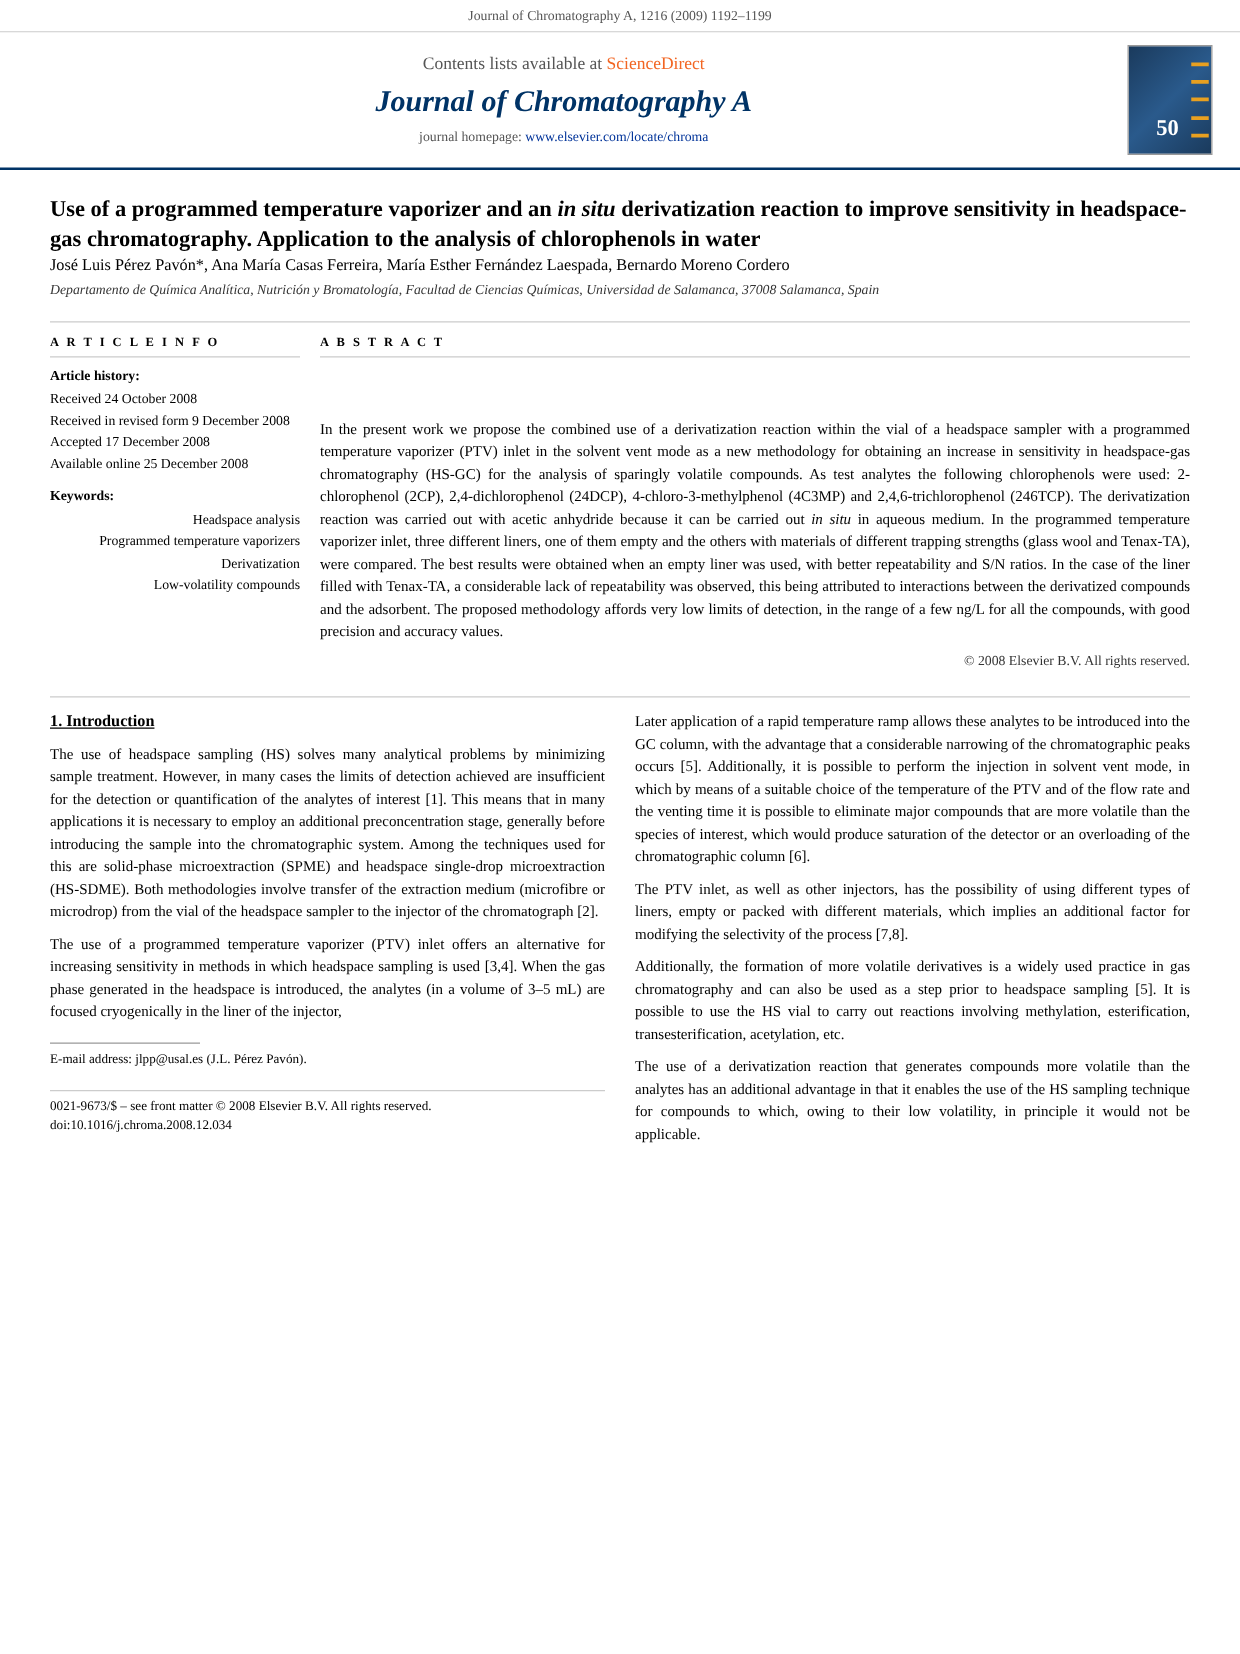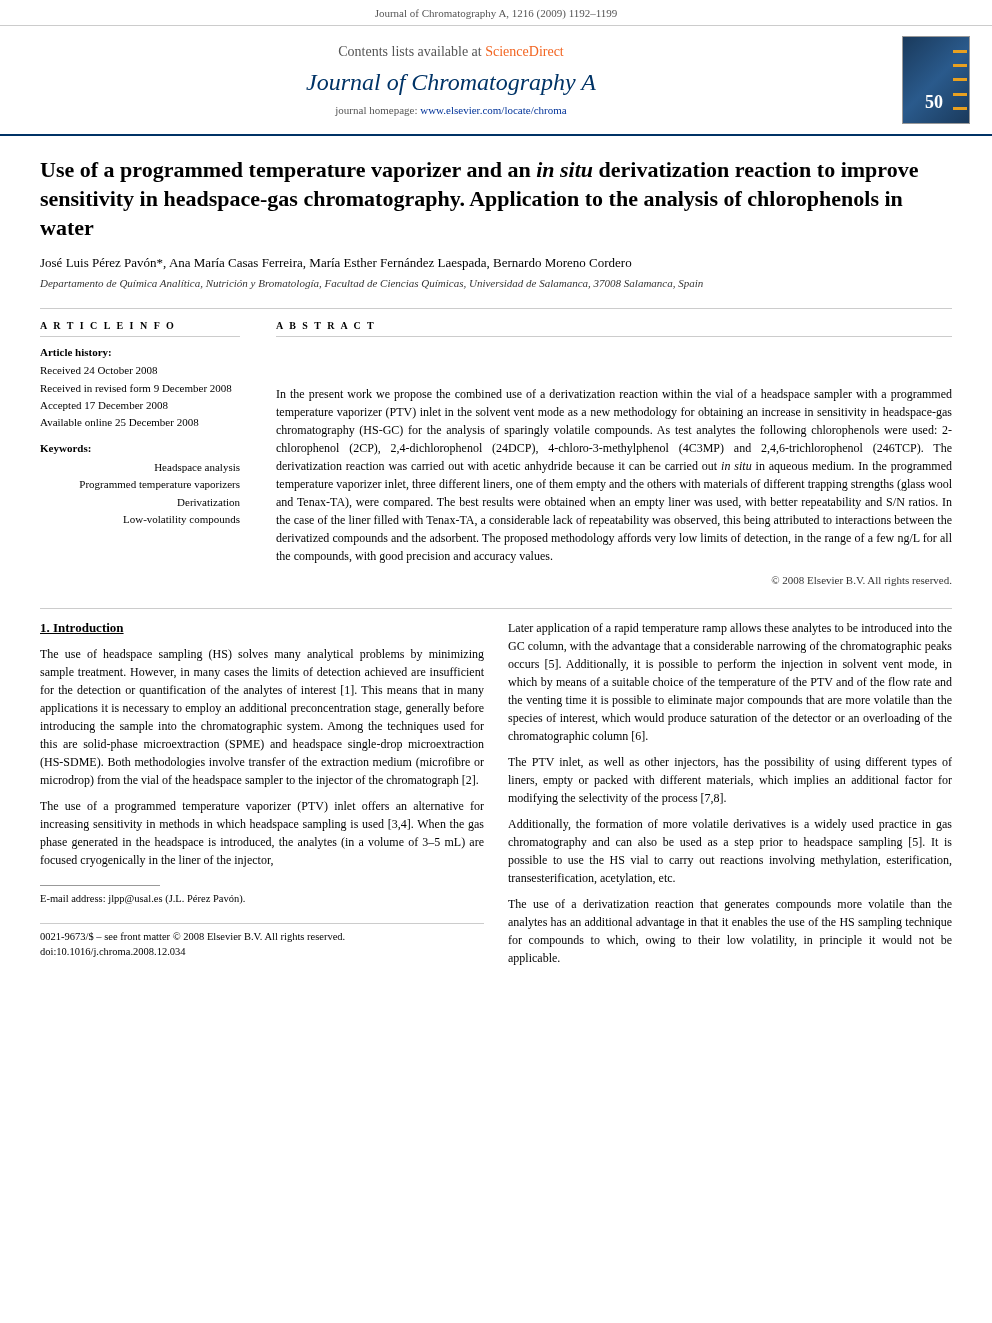--- a/index.html
+++ b/index.html
@@ -58,21 +58,21 @@
 
     .sciencedirect-link {
       color: #f26522;
       text-decoration: none;
     }
 
     .journal-main-title {
       font-size: 24px;
       font-style: italic;
       color: #003366;
-      font-weight: normal;
+      font-weight: bold;
       margin-bottom: 4px;
     }
 
     .journal-homepage {
       font-size: 11px;
       color: #555;
     }
 
     .journal-homepage a {
       color: #003399;
@@ -123,24 +123,23 @@
       left: 22px;
       bottom: 8px;
     }
 
     
     .article-content {
       padding: 20px 40px;
     }
 
     .article-title {
-      font-size: 22px;
+      font-size: 18px;
       font-weight: bold;
       line-height: 1.3;
-      margin-bottom: 12px;
       color: #000;
     }
 
     .article-title em {
       font-style: italic;
     }
 
     .authors {
       font-size: 13px;
       margin-bottom: 4px;
@@ -155,21 +154,21 @@
 
     .divider-line {
       border: none;
       border-top: 1px solid #ccc;
       margin: 10px 0;
     }
 
     
     .two-col {
       display: flex;
-      gap: 36px;
+      gap: 16px;
       margin-bottom: 20px;
     }
 
     .left-col {
       width: 200px;
       flex-shrink: 0;
     }
 
     .right-col {
       flex: 1;

